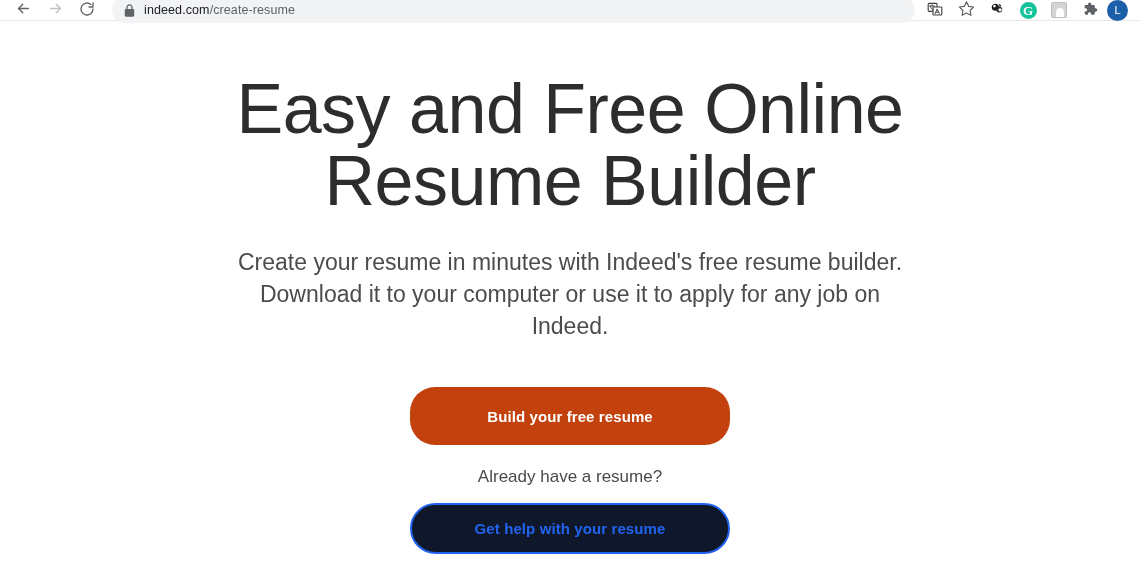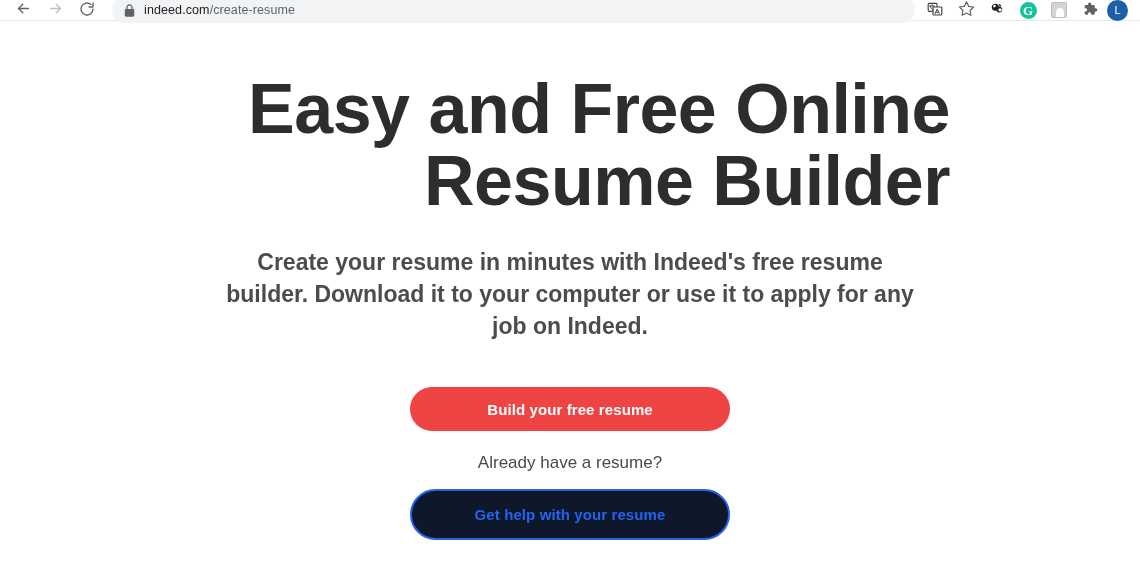--- a/index.html
+++ b/index.html
@@ -144,43 +144,43 @@
     height: 549px;
     background: #ffffff;
     display: flex;
     flex-direction: column;
     align-items: center;
     padding-top: 52px;
   }
 
   .hero-title {
     font-size: 70px;
-    font-weight: bold;
+    font-weight: normal;
     color: #2d2d2d;
     line-height: 1.03;
-    text-align: right;
+    text-align: center;
     letter-spacing: -0.5px;
     max-width: 760px;
   }
 
   .hero-sub {
     margin-top: 30px;
     font-size: 23px;
     color: #4c4c4c;
     line-height: 1.38;
     text-align: center;
     width: 700px;
-    font-weight: bold;
+    font-weight: normal;
   }
 
   .btn-primary {
     margin-top: 45px;
     width: 320px;
-    height: 44px;
-    background: #ef4444;
+    height: 58px;
+    background: #c2410c;
     color: #ffffff;
     border: none;
     border-radius: 25px;
     font-size: 15px;
     font-weight: bold;
     font-family: "Liberation Sans", sans-serif;
     cursor: pointer;
     display: flex;
     align-items: center;
     justify-content: center;

